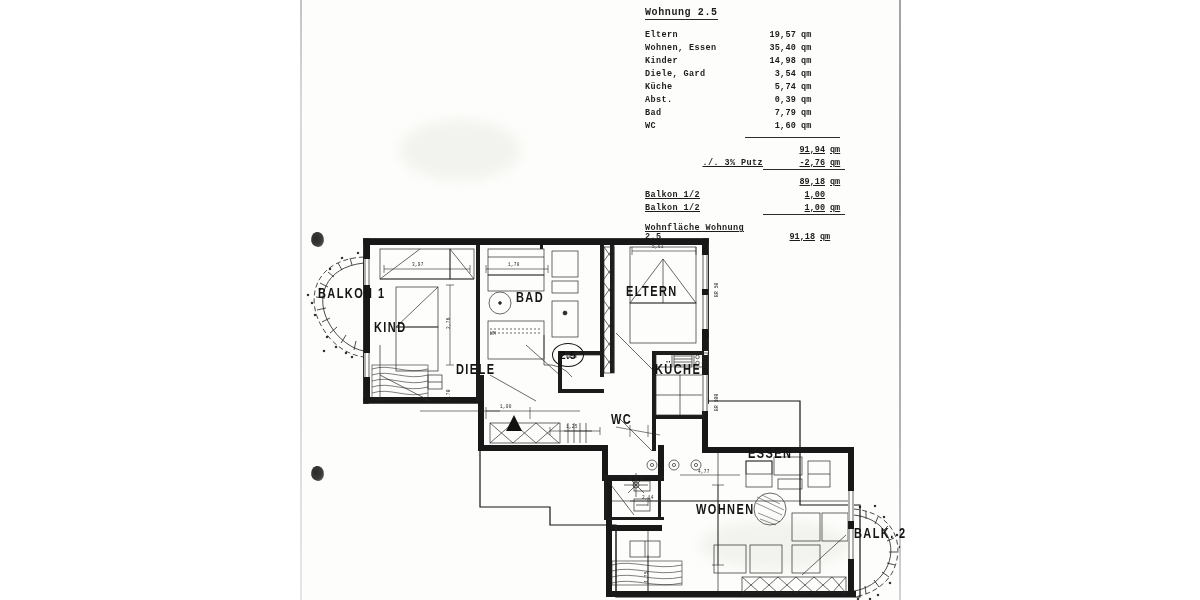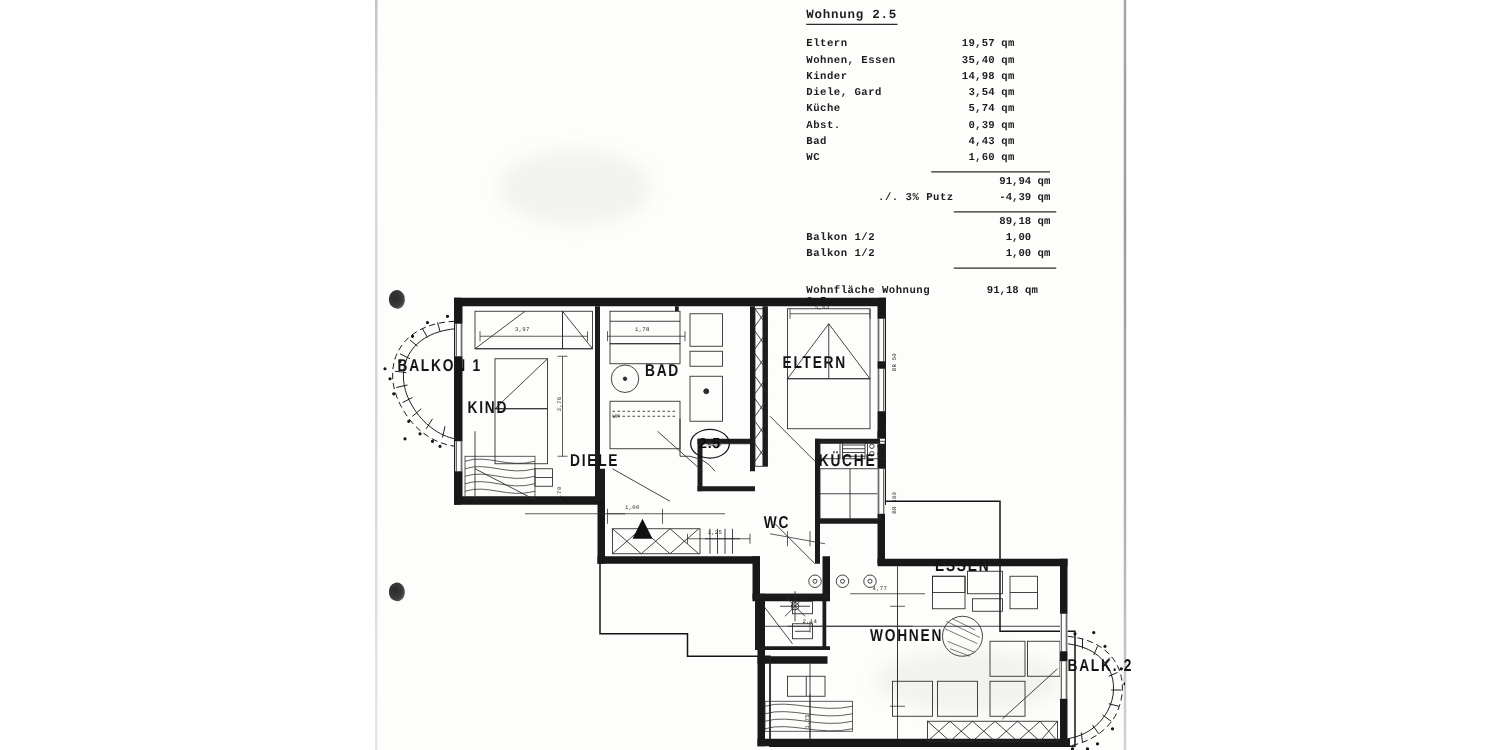--- a/index.html
+++ b/index.html
@@ -120,22 +120,23 @@
   }
   .rule {
     height: 1px;
     background: #2b2b2b;
     margin: 2px 0 3px 0;
   }
   #rule-subtotal { margin-left: 100px; width: 95px; }
   #sum-block { margin-left: 0px; }
   .srow {
     display: flex;
-    align-items: flex-start;
+    align-items: flex-end;
     height: 13px;
+    text-decoration: underline;
   }
   .srow .note {
     width: 118px;
     text-align: right;
     padding-right: 10px;
     font-weight: 700;
     letter-spacing: .4px;
   }
   .srow .val {
     width: 52px;
@@ -251,41 +252,41 @@
         <span class="val">5,74</span>
         <span class="unit">qm</span>
       </div>
       <div class="arow">
         <span class="lbl">Abst.</span>
         <span class="val">0,39</span>
         <span class="unit">qm</span>
       </div>
       <div class="arow">
         <span class="lbl">Bad</span>
-        <span class="val">4,43</span>
+        <span class="val">7,79</span>
         <span class="unit">qm</span>
       </div>
       <div class="arow">
         <span class="lbl">WC</span>
         <span class="val">1,60</span>
         <span class="unit">qm</span>
       </div>
     </div>
 
     <div class="rule" id="rule-subtotal"></div>
 
     <div id="sum-block">
       <div class="srow">
         <span class="note"></span>
         <span class="val">91,94</span>
         <span class="unit">qm</span>
       </div>
       <div class="srow">
         <span class="note">./. 3% Putz</span>
-        <span class="val">-4,39</span>
+        <span class="val">-2,76</span>
         <span class="unit">qm</span>
       </div>
       <div class="rule" id="rule-putz"></div>
       <div class="srow">
         <span class="note"></span>
         <span class="val">89,18</span>
         <span class="unit">qm</span>
       </div>
       <div class="srow">
         <span class="note" style="text-align:left;padding-left:0;">Balkon 1/2</span>

